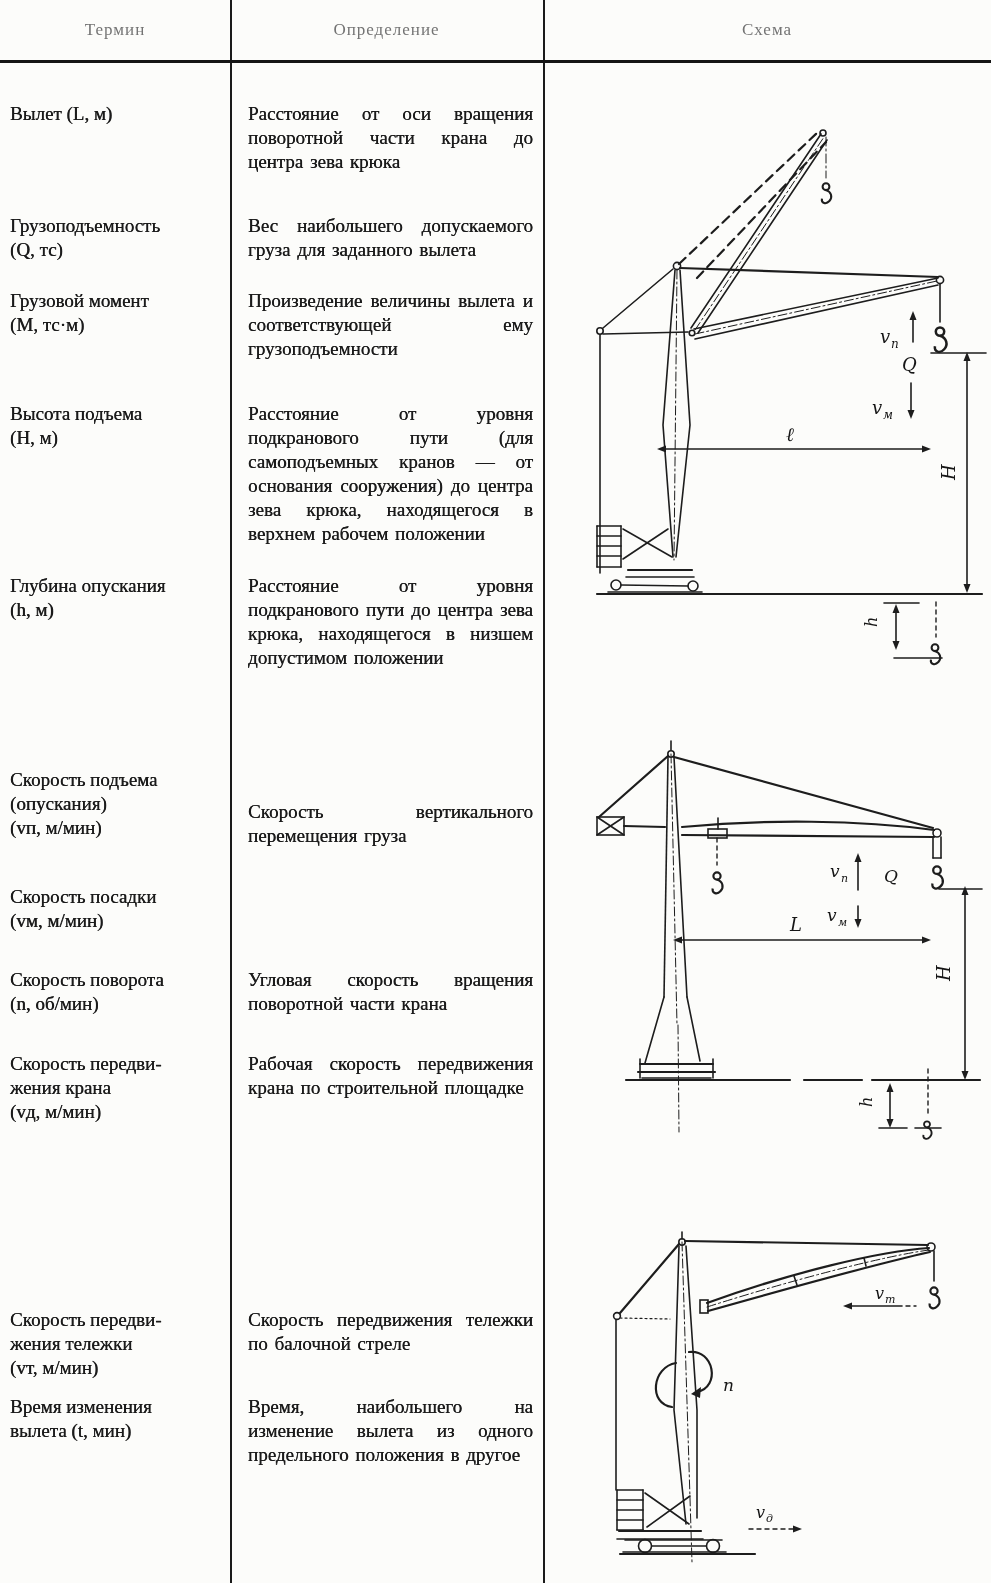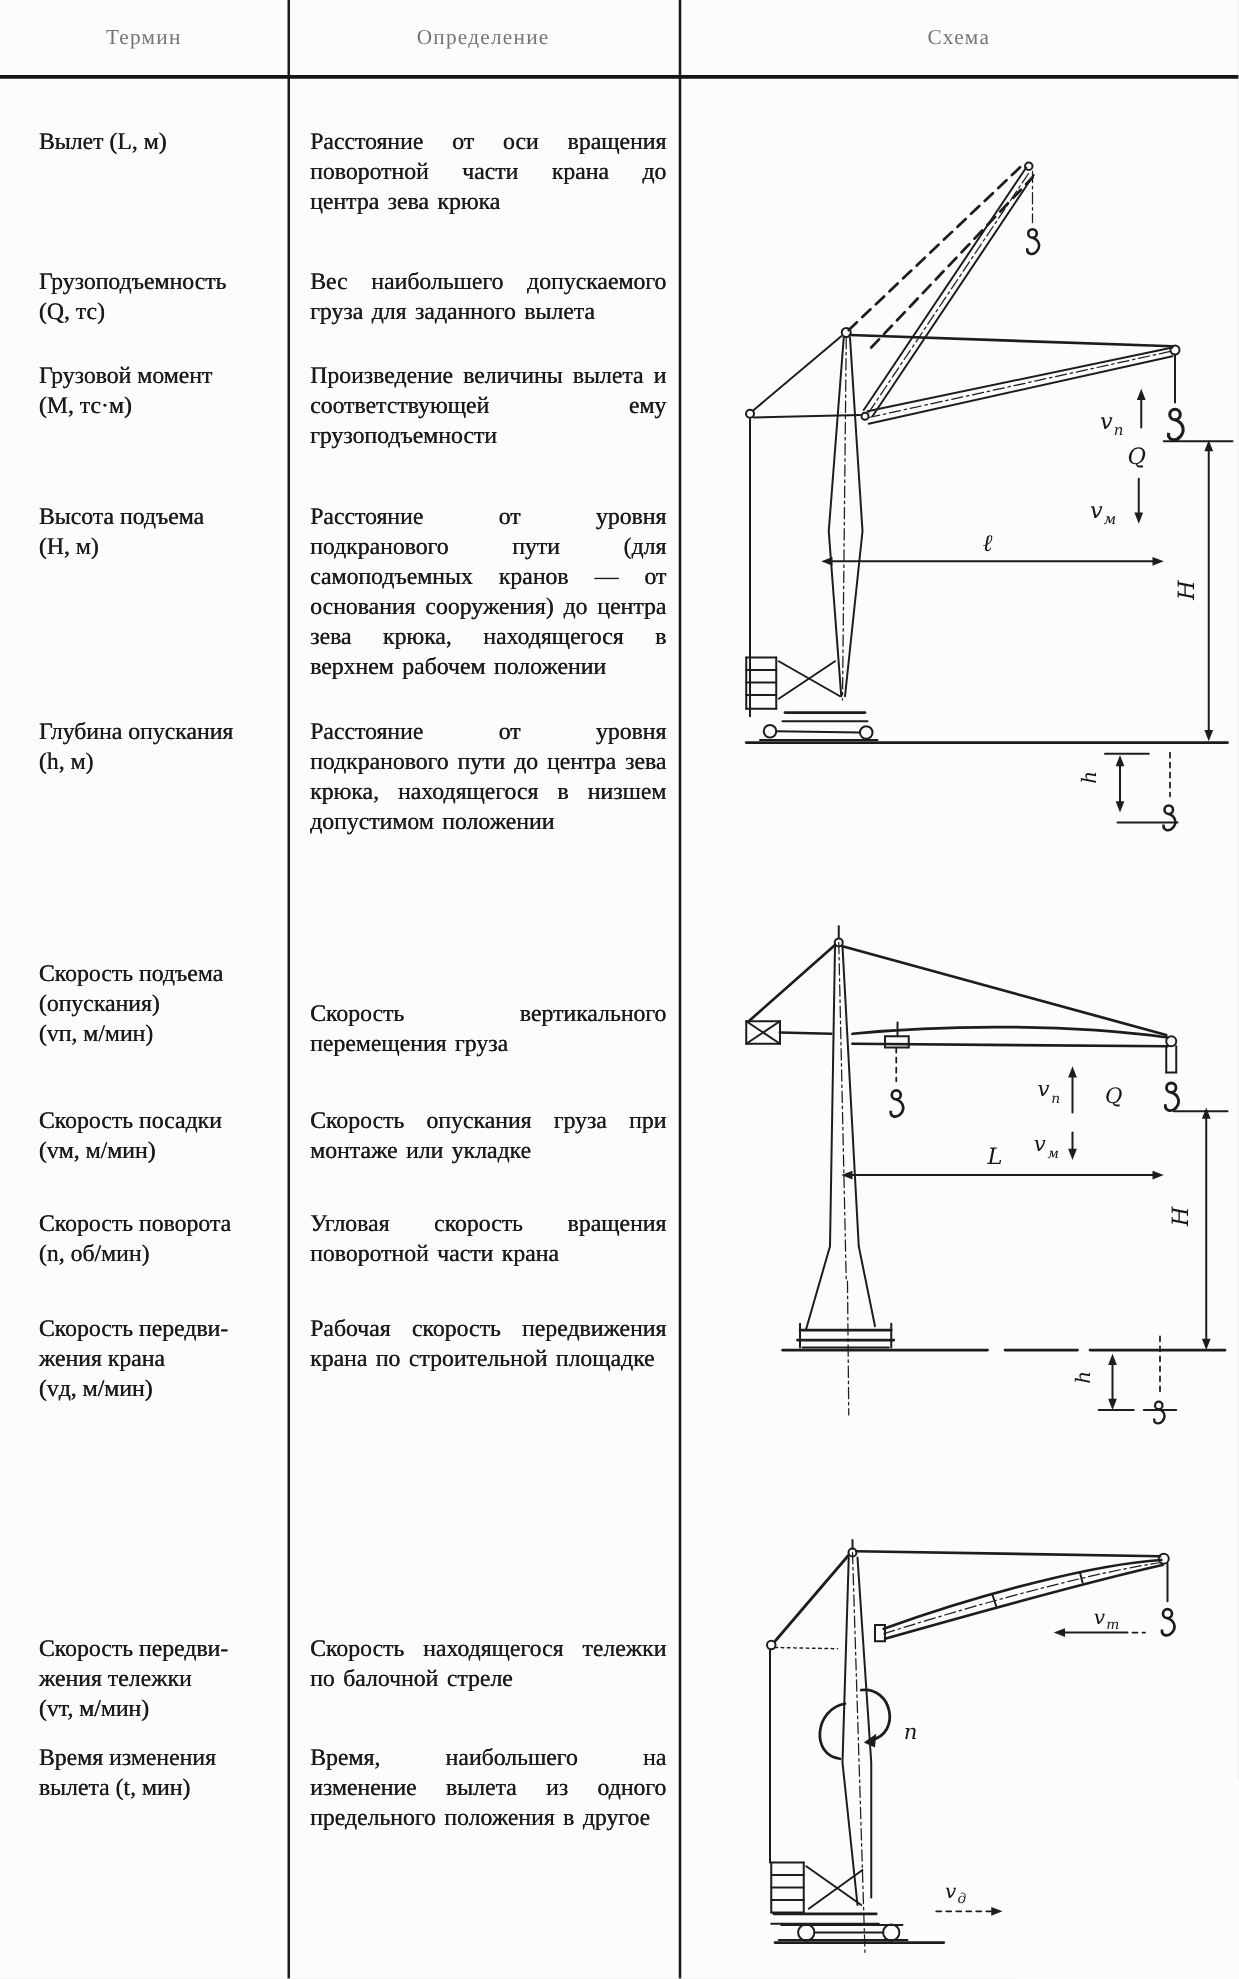--- a/index.html
+++ b/index.html
@@ -12,21 +12,21 @@
   .vline { position:absolute; top:0; bottom:0; width:2px; background:#1a1a1a; }
   .hrule { position:absolute; left:0; right:0; top:60px; height:3px; background:#151515; }
   .hdr {
     position:absolute; top:20px; font-size:17px; letter-spacing:1px;
     text-align:center; color:#737373;
   }
   .cell {
     position:absolute; font-size:19px; line-height:24px;
     text-shadow:0.3px 0 0 currentColor;
   }
-  .term  { left:10px; width:216px; white-space:pre-line;margin-left:21px; }
+  .term  { left:10px; width:216px; white-space:pre-line; }
   .def   { left:248px; width:285px; text-align:justify; word-spacing:2px; }
   svg.diagram { position:absolute; }
   .diagram line, .diagram path, .diagram polyline, .diagram circle, .diagram rect {
     fill:none; stroke:#1d1d1d; stroke-width:1.6; stroke-linecap:round;
   }
   .diagram .s2   { stroke-width:2.2; }
   .diagram .cl   { stroke-width:1;   stroke-dasharray:9 3 2 3; }
   .diagram .dash { stroke-dasharray:9 6; }
   .diagram .dash2{ stroke-dasharray:4 4; stroke-width:1.4; }
   .diagram .dot  { stroke-dasharray:2 3; stroke-width:1.2; }
@@ -72,32 +72,31 @@
   <div class="cell def" style="top:402px">Расстояние от уровня подкранового пути (для самоподъемных кранов — от основания сооружения) до центра зева крюка, находящегося в верхнем рабочем положении</div>
   <div class="cell term" style="top:574px">Глубина опускания
 (h, м)</div>
   <div class="cell def" style="top:574px">Расстояние от уровня подкранового пути до центра зева крюка, находящегося в низшем допустимом положении</div>
   <div class="cell term" style="top:768px">Скорость подъема
 (опускания)
 (vп, м/мин)</div>
   <div class="cell def" style="top:800px">Скорость вертикального перемещения груза</div>
   <div class="cell term" style="top:885px">Скорость посадки
 (vм, м/мин)</div>
-  <div class="cell def" style="top:885px">Скорость опускания груза при монтаже или укладке</div>
   <div class="cell term" style="top:968px">Скорость поворота
 (n, об/мин)</div>
   <div class="cell def" style="top:968px">Угловая скорость вращения поворотной части крана</div>
   <div class="cell term" style="top:1052px">Скорость передви-
 жения крана
 (vд, м/мин)</div>
   <div class="cell def" style="top:1052px">Рабочая скорость передвижения крана по строительной площадке</div>
   <div class="cell term" style="top:1308px">Скорость передви-
 жения тележки
 (vт, м/мин)</div>
-  <div class="cell def" style="top:1308px">Скорость находящегося тележки по балочной стреле</div>
+  <div class="cell def" style="top:1308px">Скорость передвижения тележки по балочной стреле</div>
   <div class="cell term" style="top:1395px">Время изменения
 вылета (t, мин)</div>
   <div class="cell def" style="top:1395px">Время, наибольшего на изменение вылета из одного предельного положения в другое</div>
 
   <svg class="diagram" style="left:550px;top:80px" width="441" height="612" viewBox="0 0 441 612">
     <g>
       <line x1="47" y1="514" x2="432" y2="514" class="s2"></line>
       <circle cx="50" cy="251" r="3.2"></circle>
       <line x1="53" y1="248" x2="123" y2="189"></line>
       <line x1="50" y1="255" x2="50" y2="493"></line>

